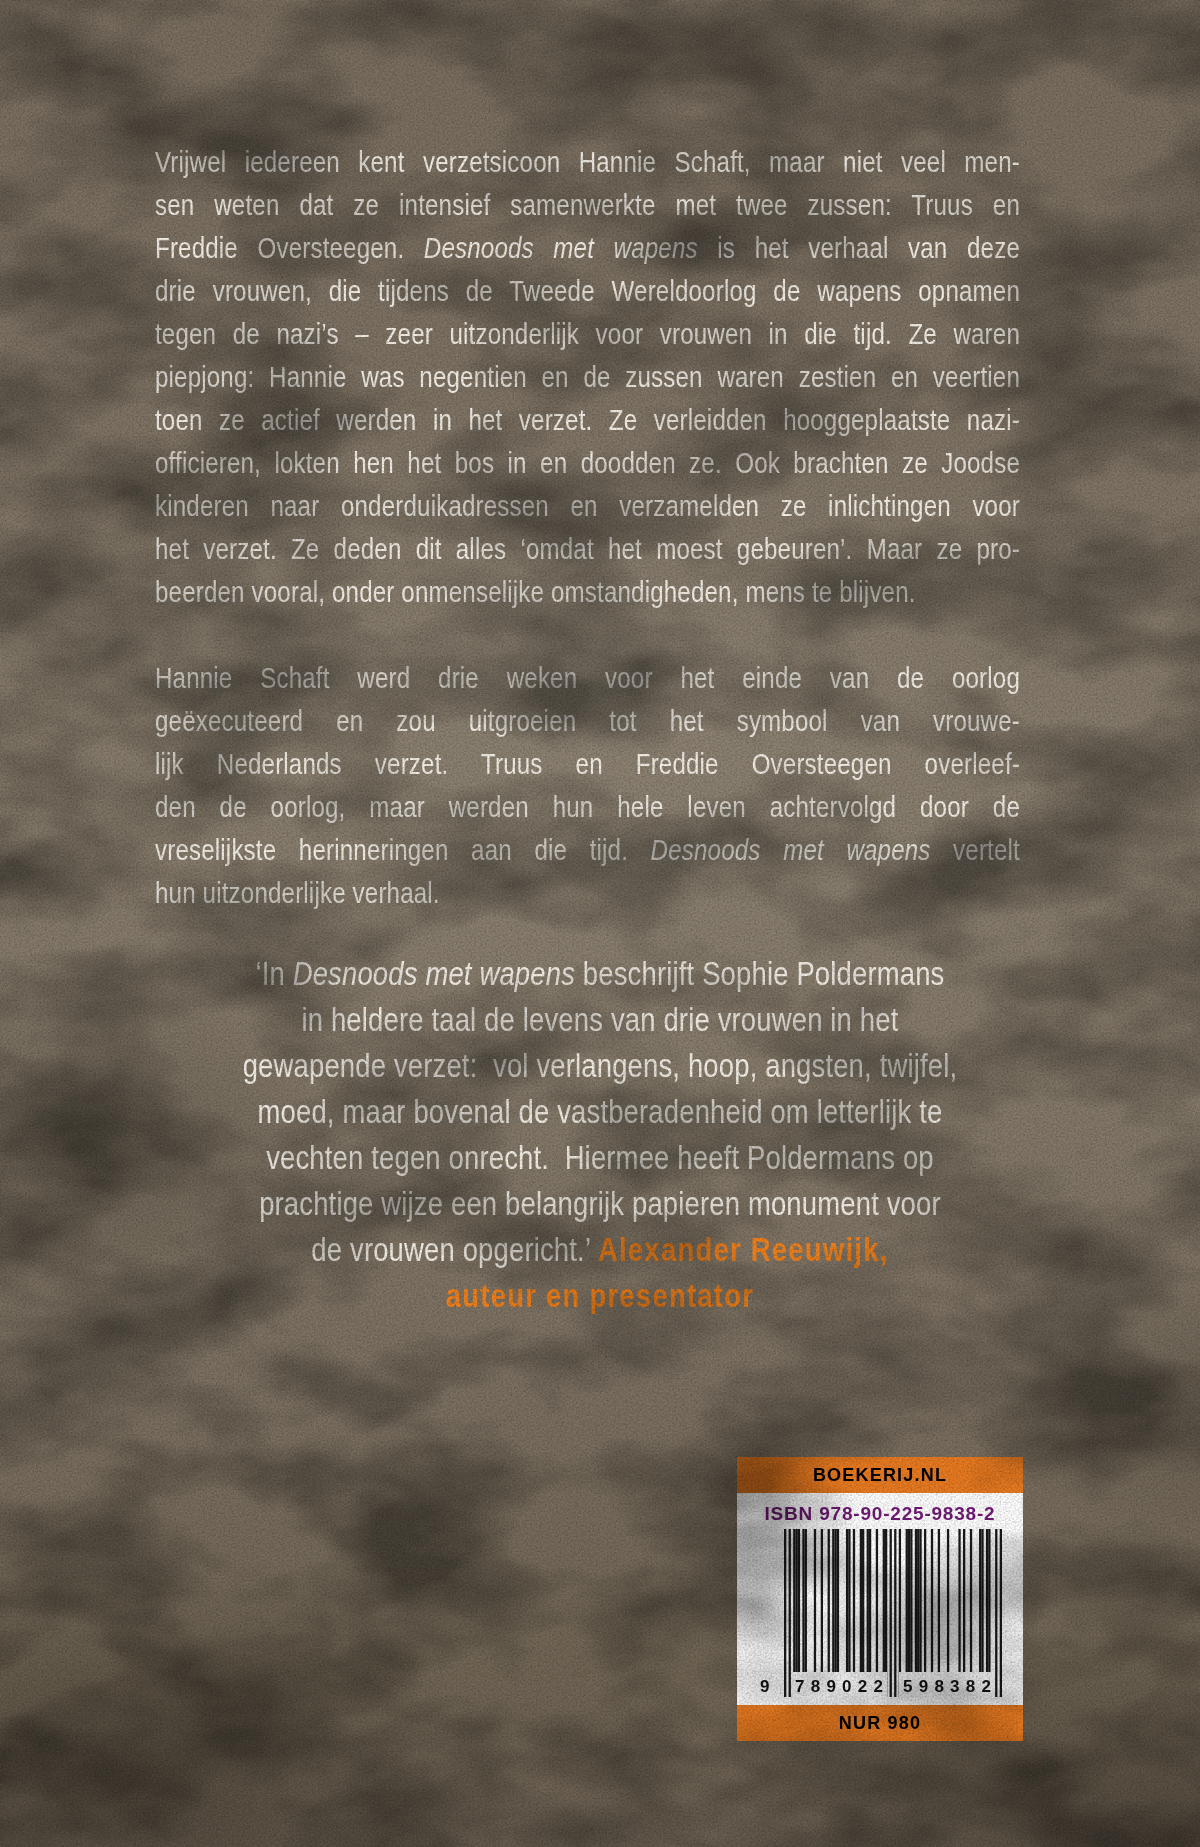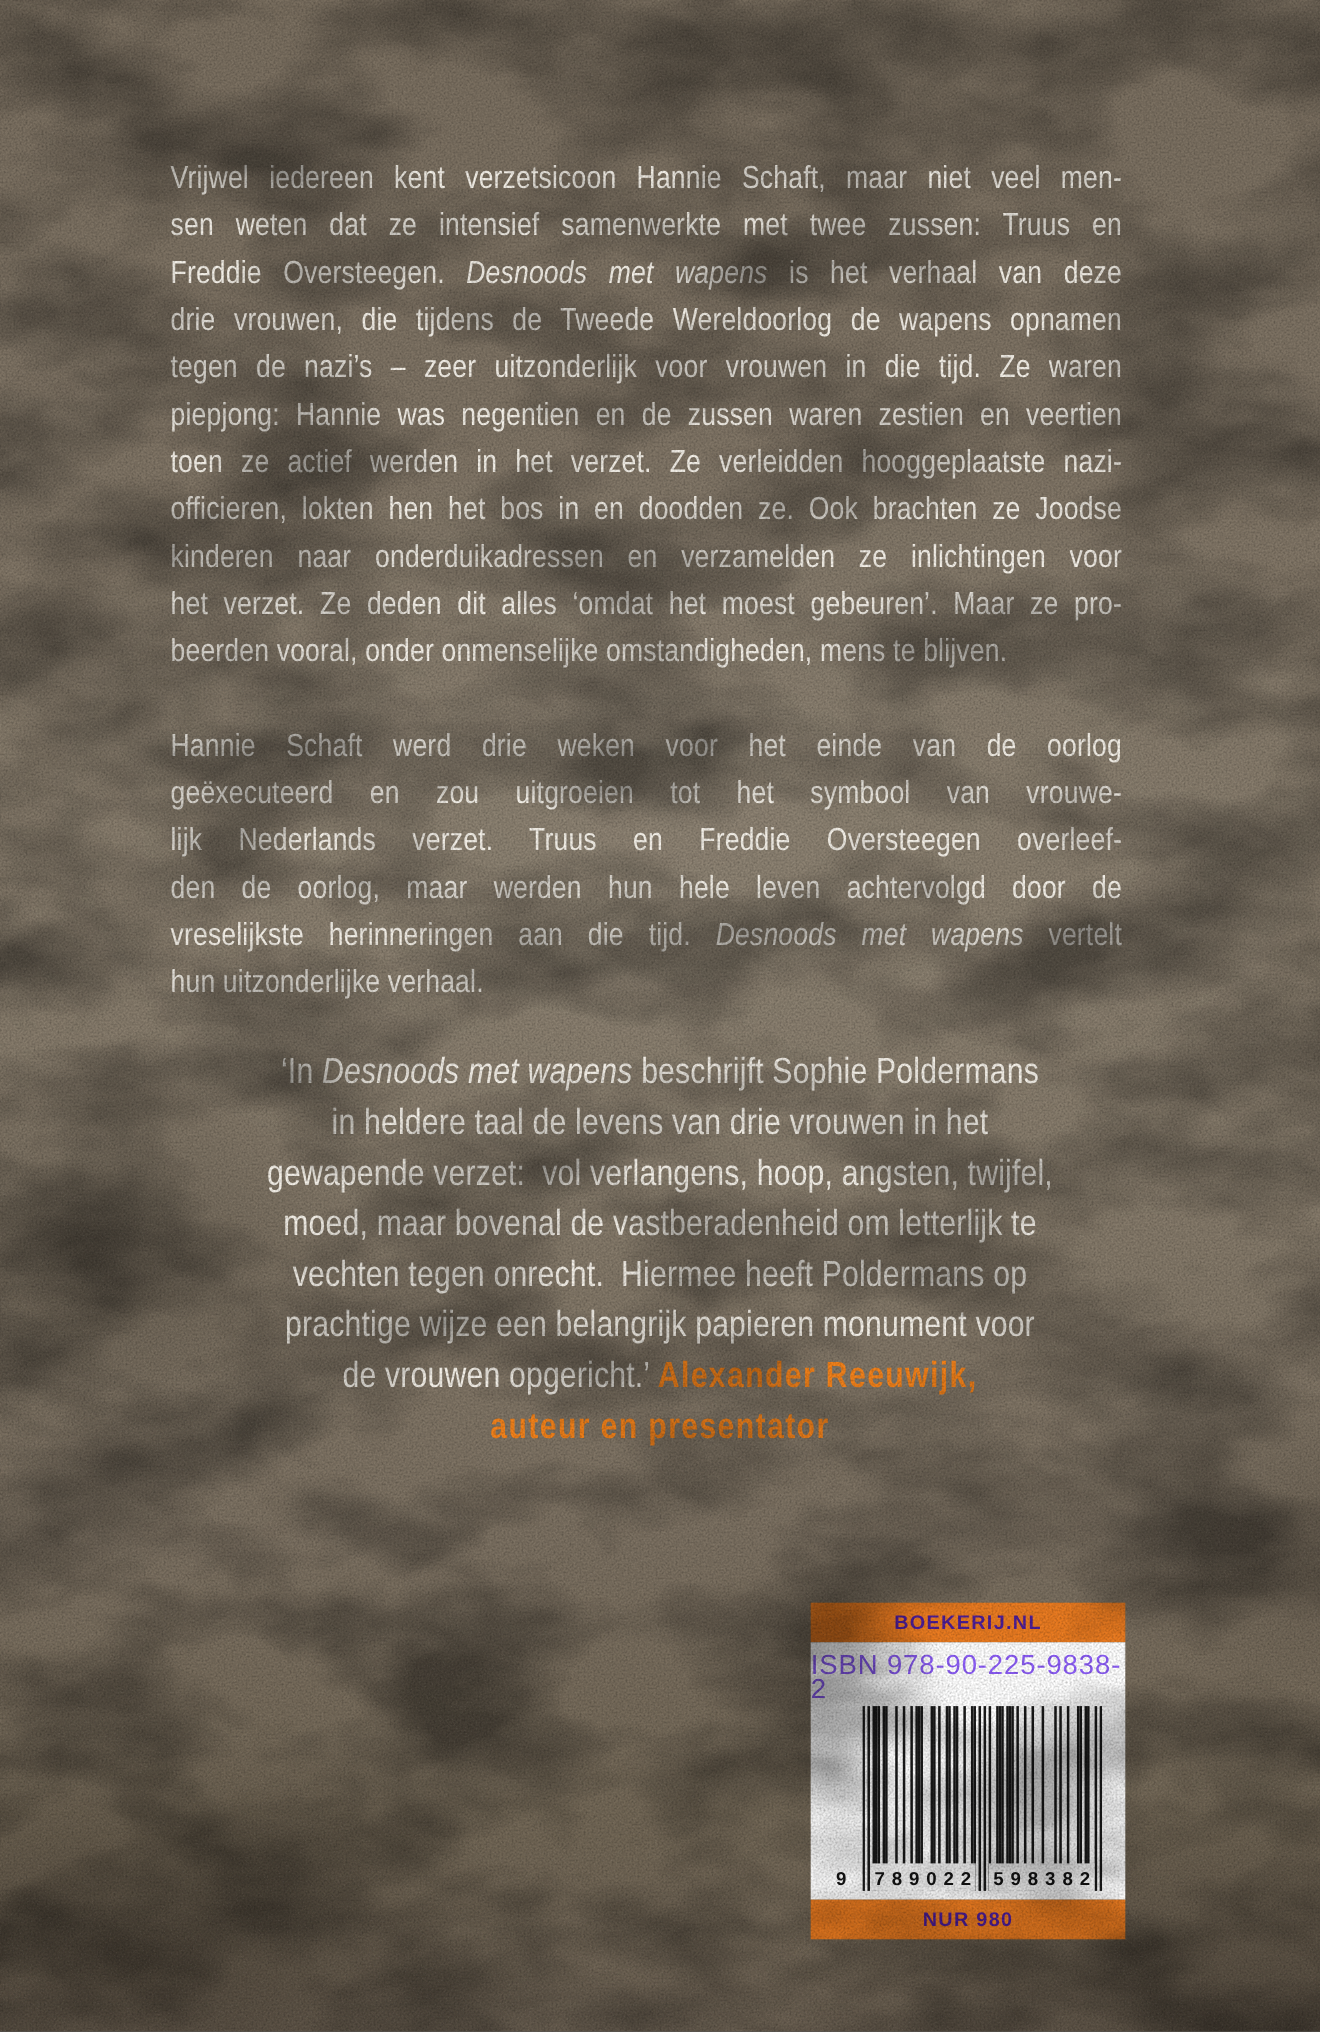--- a/index.html
+++ b/index.html
@@ -27,23 +27,23 @@
   .synopsis .line.last,.history .line.last{text-align-last:left;}
   .quote{
     left:155px;top:951px;width:1070px;transform:scaleX(.8317);
     font-size:33px;line-height:46px;text-align:center;letter-spacing:.2px;
   }
   .quote .line{height:46px;}
   .italic{font-style:italic;}
   .accent{color:var(--accent,#f0801a);font-weight:bold;letter-spacing:1.5px;}
   .barcode-box{position:absolute;left:737px;top:1457px;width:286px;}
   .band{height:36px;background:var(--band,#e87a20);display:flex;align-items:center;justify-content:center;
-        color:#4c1d95;font-weight:bold;font-size:18px;letter-spacing:1.2px;}
+        color:#000000;font-weight:bold;font-size:18px;letter-spacing:1.2px;}
   .white-area{background:#ffffff;padding:10px 0 8px;display:flex;flex-direction:column;align-items:center;}
-  .isbn{font-size:25px;font-weight:normal;color:#8b5cf6;letter-spacing:.8px;line-height:22px;}
+  .isbn{font-size:19px;font-weight:bold;color:#701a75;letter-spacing:.8px;line-height:22px;}
   .barcode-row{position:relative;width:244px;height:168px;margin-top:4px;}
   .barcode-row svg{position:absolute;left:26px;top:0;}
   .dgroup{position:absolute;bottom:0;height:25px;background:#ffffff;display:flex;align-items:flex-end;
           justify-content:space-between;font-weight:bold;font-size:17px;color:#141414;padding:0 4px;box-sizing:border-box;}
   .dgroup.g1{left:33px;width:96px;}
   .dgroup.g2{left:141px;width:96px;}
   .digit-first{position:absolute;left:2px;bottom:0;height:25px;display:flex;align-items:flex-end;
                font-weight:bold;font-size:17px;color:#141414;}
 </style>
 </head>

